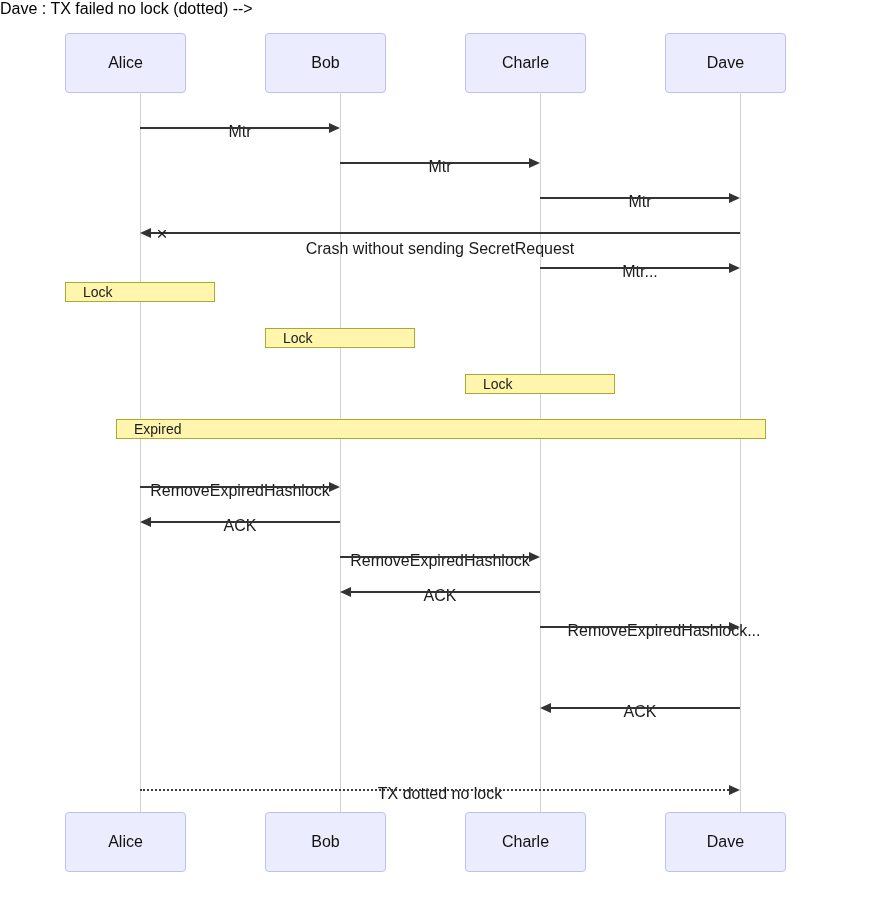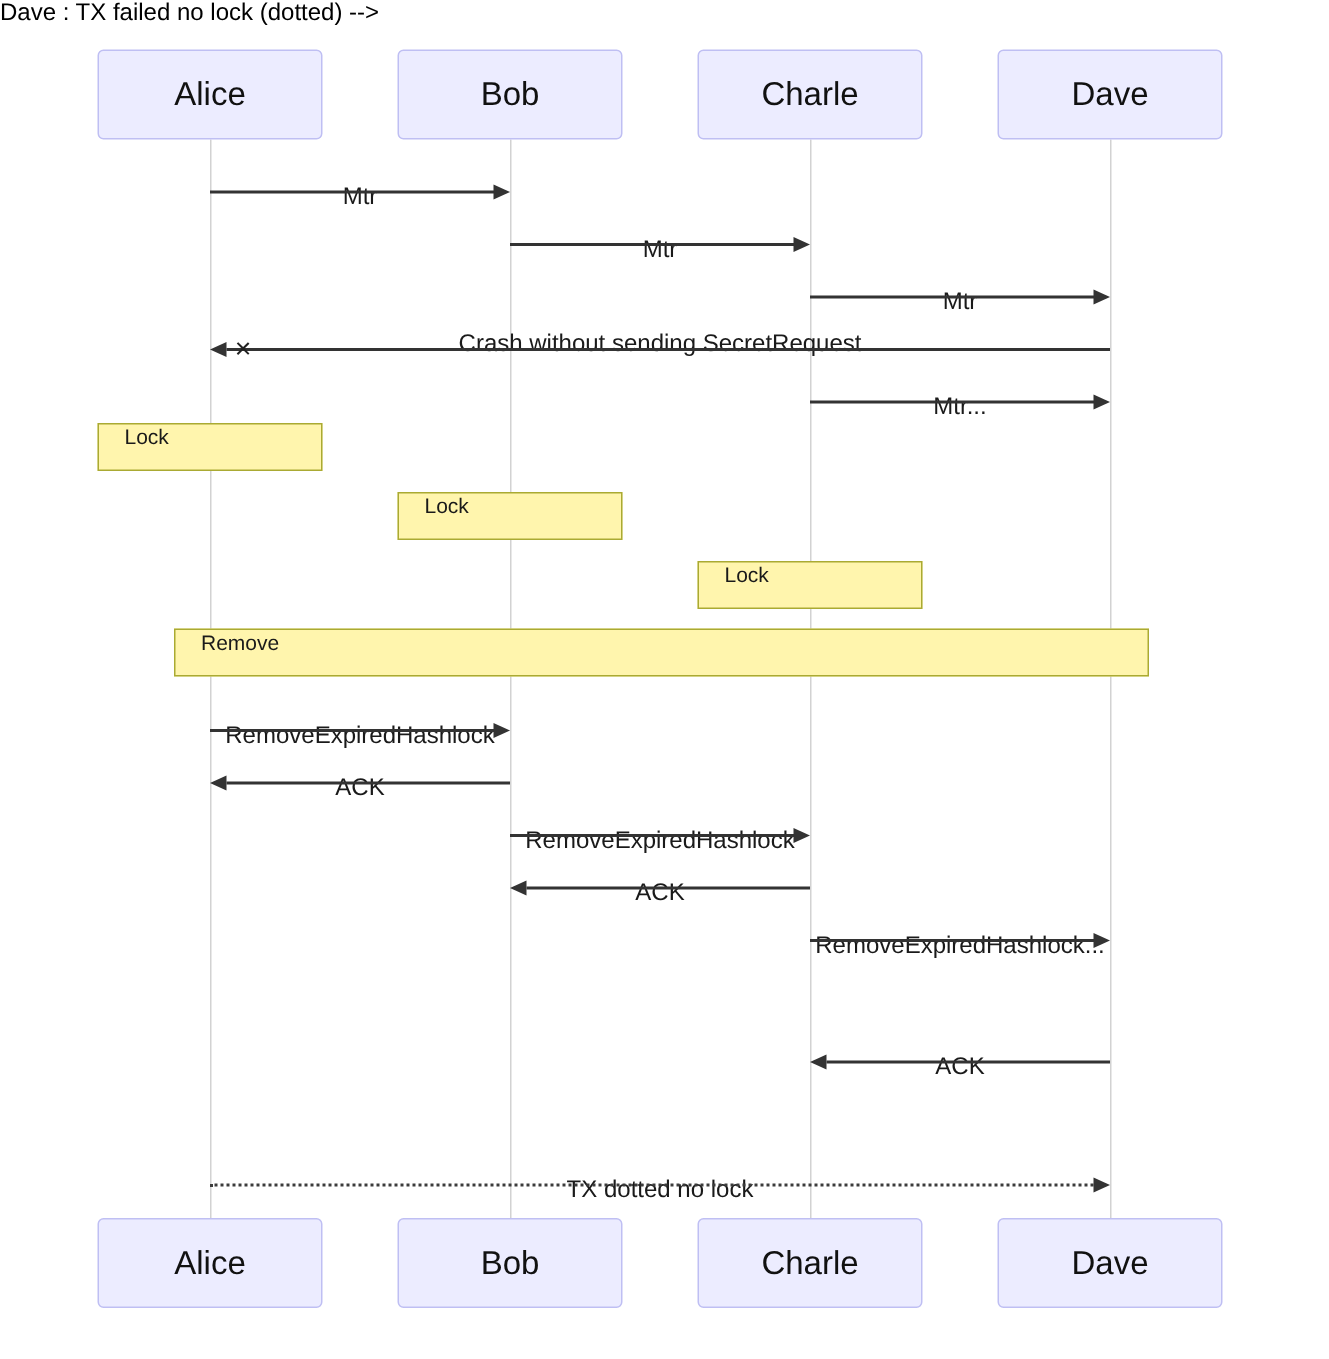--- a/index.html
+++ b/index.html
@@ -13,39 +13,40 @@
   }
   .lifeline {
     position: absolute;
     top: 93px;
     height: 719px;
     width: 1px;
     background: #d2d2d2;
   }
   .actor {
     position: absolute;
-    width: 150px;
+    width: 121px;
     height: 60px;
     box-sizing: border-box;
     background: #ECECFF;
     border: 1px solid #bfbff3;
     border-radius: 4px;
     display: flex;
     align-items: center;
     justify-content: center;
-    font-size: 22px;
+    font-size: 16px;
     color: #111111;
   }
   .note {
     position: absolute;
-    height: 32px;
+    height: 20px;
     box-sizing: border-box;
     background: #FFF5AD;
     border: 1px solid #AAAA33;
     display: flex;
+    align-items: center;
     padding-left: 17px;
     font-size: 14px;
     color: #1a1a1a;
     white-space: nowrap;
   }
   .msg-label {
     position: absolute;
     transform: translateX(-50%);
     font-size: 16px;
     line-height: 18px;
@@ -126,21 +127,21 @@
 
   
   <div>
     <div class="msg-label" style="left:640px; top:176px">Mtr</div>
     <div class="line-solid" style="left:540px; top:197px; width:190px"></div>
     <div class="head-right" style="left:729px; top:193px"></div>
   </div>
 
   
   <div>
-    <div class="msg-label" style="left:440px; top:204px">Crash without sending SecretRequest</div>
+    <div class="msg-label" style="left:440px; top:223px">Crash without sending SecretRequest</div>
     <div class="line-solid" style="left:151px; top:232px; width:589px"></div>
     <div class="head-left" style="left:140px; top:228px"></div>
     <div class="cross" style="left:162px; top:233px">×</div>
   </div>
 
   
   <div>
     <div class="msg-label" style="left:640px; top:246px">Mtr...</div>
     <div class="line-solid" style="left:540px; top:267px; width:190px"></div>
     <div class="head-right" style="left:729px; top:263px"></div>
@@ -152,21 +153,21 @@
     </div>
   <div class="note" style="left:265px; top:328px; width:150px">
       <span>Lock</span>
     </div>
   <div class="note" style="left:465px; top:374px; width:150px">
       <span>Lock</span>
     </div>
 
   
   <div class="note" style="left:116px; top:419px; width:650px">
-      <span>Remove</span>
+      <span>Expired</span>
     </div>
 
   
   <div>
     <div class="msg-label" style="left:240px; top:465px">RemoveExpiredHashlock</div>
     <div class="line-solid" style="left:140px; top:486px; width:190px"></div>
     <div class="head-right" style="left:329px; top:482px"></div>
   </div>
 
   
@@ -185,21 +186,21 @@
 
   
   <div>
     <div class="msg-label" style="left:440px; top:570px">ACK</div>
     <div class="line-solid" style="left:351px; top:591px; width:189px"></div>
     <div class="head-left" style="left:340px; top:587px"></div>
   </div>
 
   
   <div>
-    <div class="msg-label" style="left:640px; top:605px">RemoveExpiredHashlock...</div>
+    <div class="msg-label" style="left:664px; top:605px">RemoveExpiredHashlock...</div>
     <div class="line-solid" style="left:540px; top:626px; width:190px"></div>
     <div class="head-right" style="left:729px; top:622px"></div>
   </div>
 
   
 
   
   <div>
     <div class="msg-label" style="left:640px; top:686px">ACK</div>
     <div class="line-solid" style="left:551px; top:707px; width:189px"></div>

